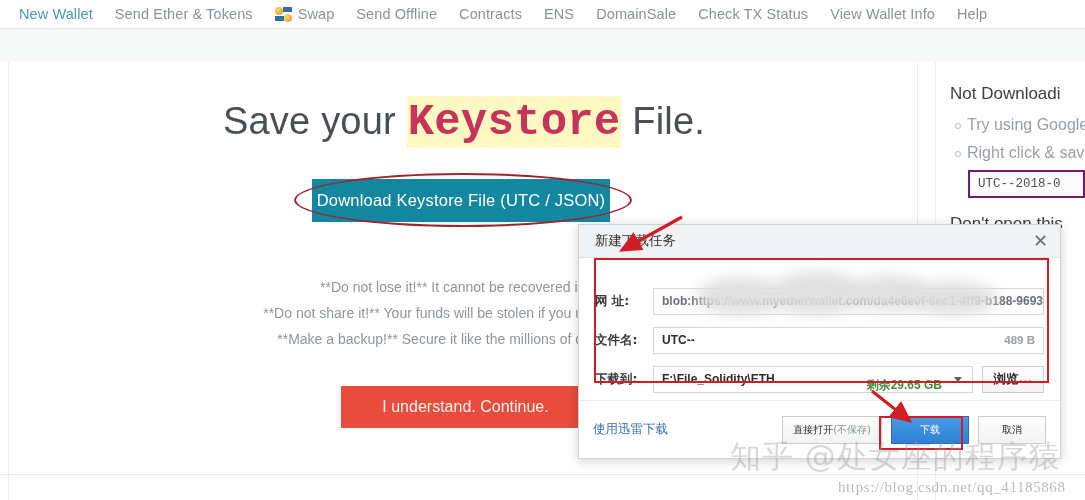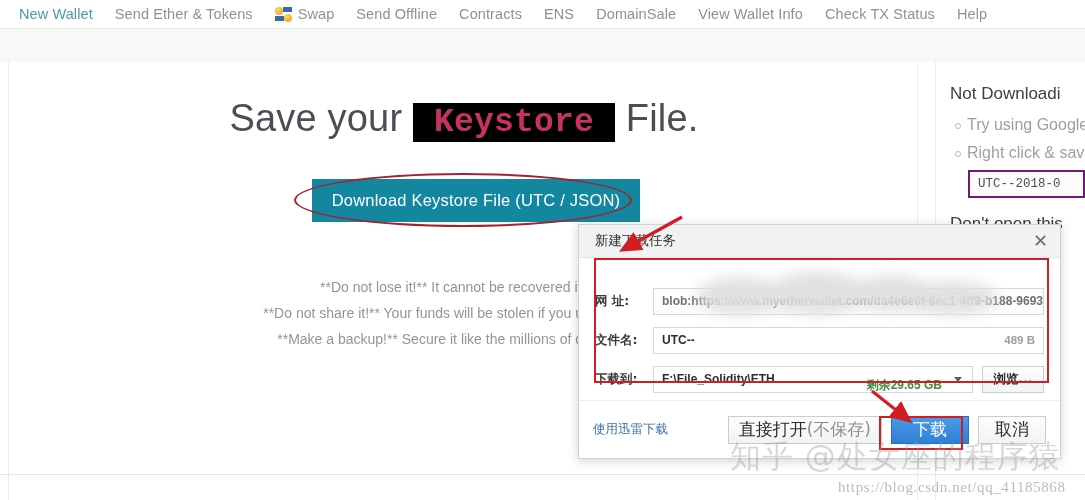--- a/index.html
+++ b/index.html
@@ -64,28 +64,28 @@
     border-right: 1px solid #ececec;
   }
   .headline {
     position: absolute; top: 35px; left: 0; width: 910px;
     text-align: center;
     font-size: 38px; font-weight: 300; color: #4a4f54;
     letter-spacing: .2px;
   }
   .headline .mono-hl {
     font-family: "Liberation Mono", "DejaVu Sans Mono", monospace;
-    color: #c6345c; background: #000000;
-    font-size: 33px; font-weight: 700;
-    padding: 1px 21px;
+    color: #c6345c; background: #fef9c3;
+    font-size: 44px; font-weight: 700;
+    padding: 1px 1px;
   }
 
   .dl-btn {
     position: absolute; top: 117px; left: 303px;
-    width: 328px; height: 43px;
+    width: 298px; height: 43px;
     background: #1487a0;
     color: #ffffff;
     font-size: 16.5px;
     display: flex; align-items: center; justify-content: center;
     letter-spacing: .2px;
   }
   .ellipse-annot {
     position: absolute; top: 111px; left: 285px;
     width: 338px; height: 54px;
     border: 2.5px solid #9e2431;
@@ -195,21 +195,21 @@
     border-top: 1px solid #ededed;
     display: flex; align-items: center; padding: 0 14px;
   }
   .thunder-link {
     font-size: 12.5px; color: #3a6ea5; font-family: "DejaVu Sans", sans-serif;
   }
   .foot-btns { margin-left: auto; display: flex; align-items: center; gap: 9px; }
   .btn {
     height: 28px; border: 1px solid #c9cdd1;
     background: linear-gradient(#fdfdfd,#f2f3f4);
-    font-size: 17px; color: #2b2b2b;
+    font-size: 10px; color: #2b2b2b;
     display: flex; align-items: center; justify-content: center;
     padding: 4px 10px; font-family: "DejaVu Sans", sans-serif;
   }
   .btn .dim { color: #8a8f94; }
   .btn.primary {
     background: linear-gradient(#4a9ae8,#2f7fd4);
     border: 1px solid #2a6fb8; color: #ffffff; width: 78px;
   }
   .btn.plain { width: 68px; }
   .red-hl-btn {
@@ -266,24 +266,24 @@
     <div class="nav-item">
       <span>Contracts</span>
     </div>
     <div class="nav-item">
       <span>ENS</span>
     </div>
     <div class="nav-item">
       <span>DomainSale</span>
     </div>
     <div class="nav-item">
+      <span>Check TX Status</span>
+    </div>
+    <div class="nav-item">
       <span>View Wallet Info</span>
-    </div>
-    <div class="nav-item">
-      <span>Check TX Status</span>
     </div>
     <div class="nav-item">
       <span>Help</span>
     </div>
   </div>
   <div class="nav-divider"></div>
   <div class="gray-band"></div>
 
   <div class="card">
 
@@ -295,20 +295,23 @@
       <span>Download Keystore File (UTC / JSON)</span>
     </div>
     <div class="ellipse-annot"></div>
 
     <div class="warnings">
       <p>**Do not lose it!** It cannot be recovered if you</p>
       <p>**Do not share it!** Your funds will be stolen if you use this file on</p>
       <p>**Make a backup!** Secure it like the millions of dollars it ma</p>
     </div>
 
+    <div class="understand-btn">
+      <span>I understand. Continue.</span>
+    </div>
   </div>
 
   <div class="sidebar">
     <div style="padding:22px 0 0 14px;">
       <div class="sb-h">Not Downloadi</div>
       <div style="height:10px"></div>
       <div class="sb-li">Try using Google</div>
       <div style="height:6px"></div>
       <div class="sb-li">Right click &amp; sav</div>
       <div class="sb-code">UTC--2018-0</div>

